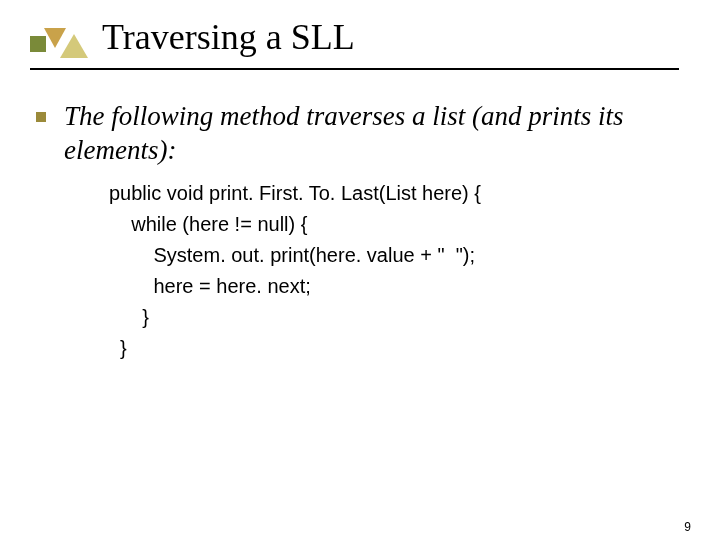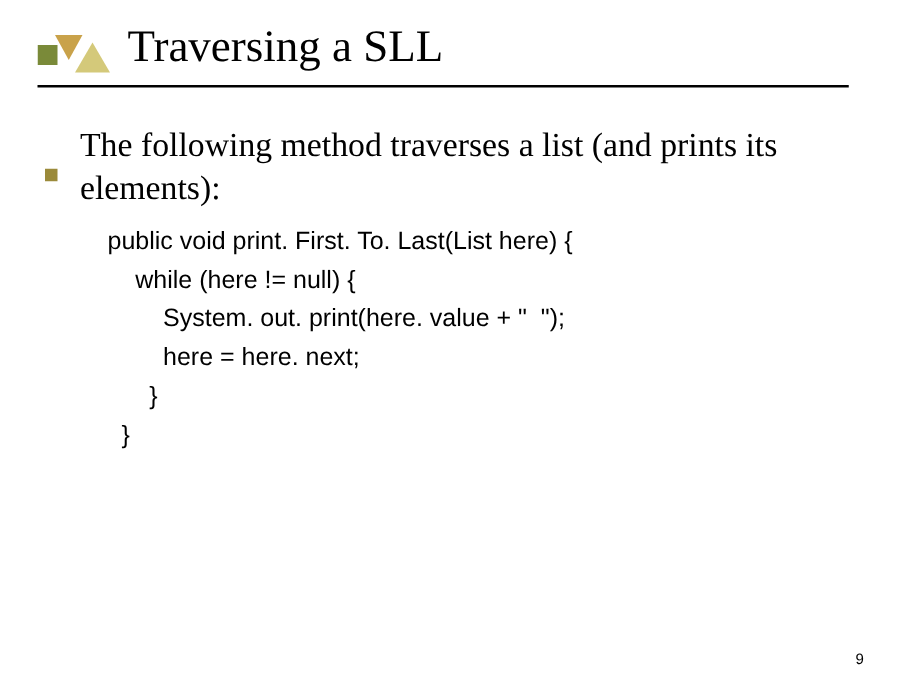--- a/index.html
+++ b/index.html
@@ -49,42 +49,43 @@
     border-bottom: 2px solid #000000;
   }
   .body {
     position: absolute;
     top: 100px;
     left: 30px;
     right: 30px;
   }
   .bullet-row {
     display: flex;
-    align-items: center;
+    align-items: flex-start;
     margin-bottom: 4px;
+    font-style: italic;
   }
   .bullet {
     flex: 0 0 auto;
     width: 10px;
     height: 10px;
     background: #9b8a3a;
     margin-top: 12px;
     margin-right: 18px;
     margin-left: 6px;
   }
   .bullet-text {
     font-size: 27px;
     line-height: 1.25;
   }
   .code-block {
     font-family: "Comic Sans MS", "Comic Sans", cursive, sans-serif;
     font-size: 20px;
     line-height: 1.55;
     white-space: pre;
-    margin-left: 56px;
+    margin-left: 79px;
     margin-top: 10px;
     margin-bottom: 14px;
     color: #000000;
   }
   .inline-code {
     font-family: "Comic Sans MS", "Comic Sans", cursive, sans-serif;
   }
   .page-num {
     position: absolute;
     right: 8px;

